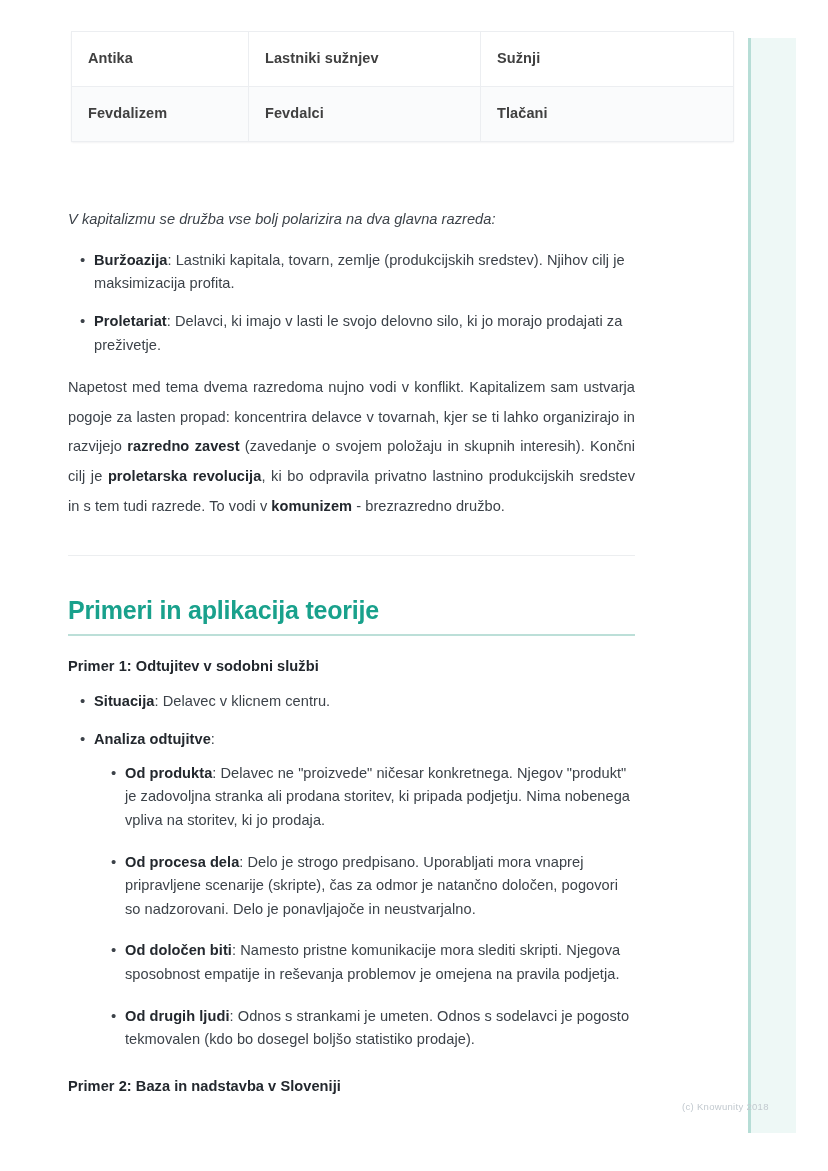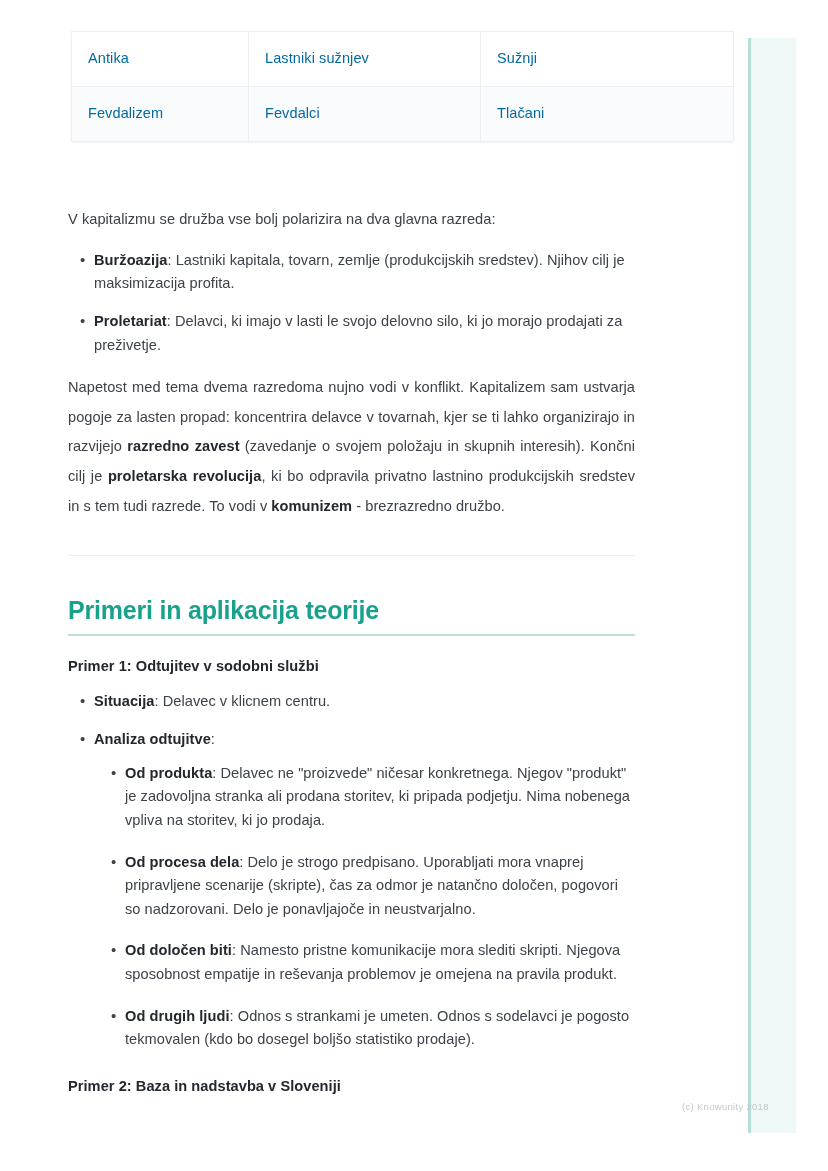--- a/index.html
+++ b/index.html
@@ -50,24 +50,25 @@
     background: #ffffff;
     border: 1px solid #e7e9ec;
     border-radius: 2px;
     box-shadow: 0 1px 2px rgba(16,24,40,0.05);
   }
   table.matrix td {
     border: 1px solid #eceef1;
     padding: 0 16px;
     height: 54px;
     font-size: 14.5px;
-    color: #0369a1;
+    color: #404040;
     vertical-align: middle;
     line-height: 1.45;
     letter-spacing: 0.1px;
+    font-weight: bold;
   }
   table.matrix tr.alt td {
     background: #fafbfc;
   }
   table.matrix td.c1 { width: 144px; }
   table.matrix td.c2 { width: 199px; }
   table.matrix td.c3 { width: 220px; }
 
   
   .content {
@@ -76,20 +77,21 @@
     top: 208px;
     width: 567px;
   }
 
   p.intro {
     margin: 0 0 18px 0;
     font-size: 14.6px;
     line-height: 1.55;
     color: #3c4249;
     letter-spacing: 0.05px;
+    font-style: italic;
   }
 
   ul.lvl1 {
     margin: 0 0 4px 0;
     padding: 0 0 0 26px;
     list-style: none;
   }
   ul.lvl1 > li {
     position: relative;
     margin: 0 0 14px 0;
@@ -221,21 +223,21 @@
     <hr class="title-underline">
 
     <h3 class="sub-title">Primer 1: Odtujitev v sodobni službi</h3>
 
     <ul class="lvl1">
       <li><strong>Situacija</strong><span>: Delavec v klicnem centru.</span></li>
       <li><strong>Analiza odtujitve</strong><span>:</span>
         <ul class="lvl2">
           <li><strong>Od produkta</strong><span>: Delavec ne "proizvede" ničesar konkretnega. Njegov "produkt" je zadovoljna stranka ali prodana storitev, ki pripada podjetju. Nima nobenega vpliva na storitev, ki jo prodaja.</span></li>
           <li><strong>Od procesa dela</strong><span>: Delo je strogo predpisano. Uporabljati mora vnaprej pripravljene scenarije (skripte), čas za odmor je natančno določen, pogovori so nadzorovani. Delo je ponavljajoče in neustvarjalno.</span></li>
-          <li><strong>Od določen biti</strong><span>: Namesto pristne komunikacije mora slediti skripti. Njegova sposobnost empatije in reševanja problemov je omejena na pravila produkt.</span></li>
+          <li><strong>Od določen biti</strong><span>: Namesto pristne komunikacije mora slediti skripti. Njegova sposobnost empatije in reševanja problemov je omejena na pravila podjetja.</span></li>
           <li><strong>Od drugih ljudi</strong><span>: Odnos s strankami je umeten. Odnos s sodelavci je pogosto tekmovalen (kdo bo dosegel boljšo statistiko prodaje).</span></li>
         </ul>
       </li>
     </ul>
 
     <h3 class="sub-title second">Primer 2: Baza in nadstavba v Sloveniji</h3>
 
   </div>
 </div>
 

